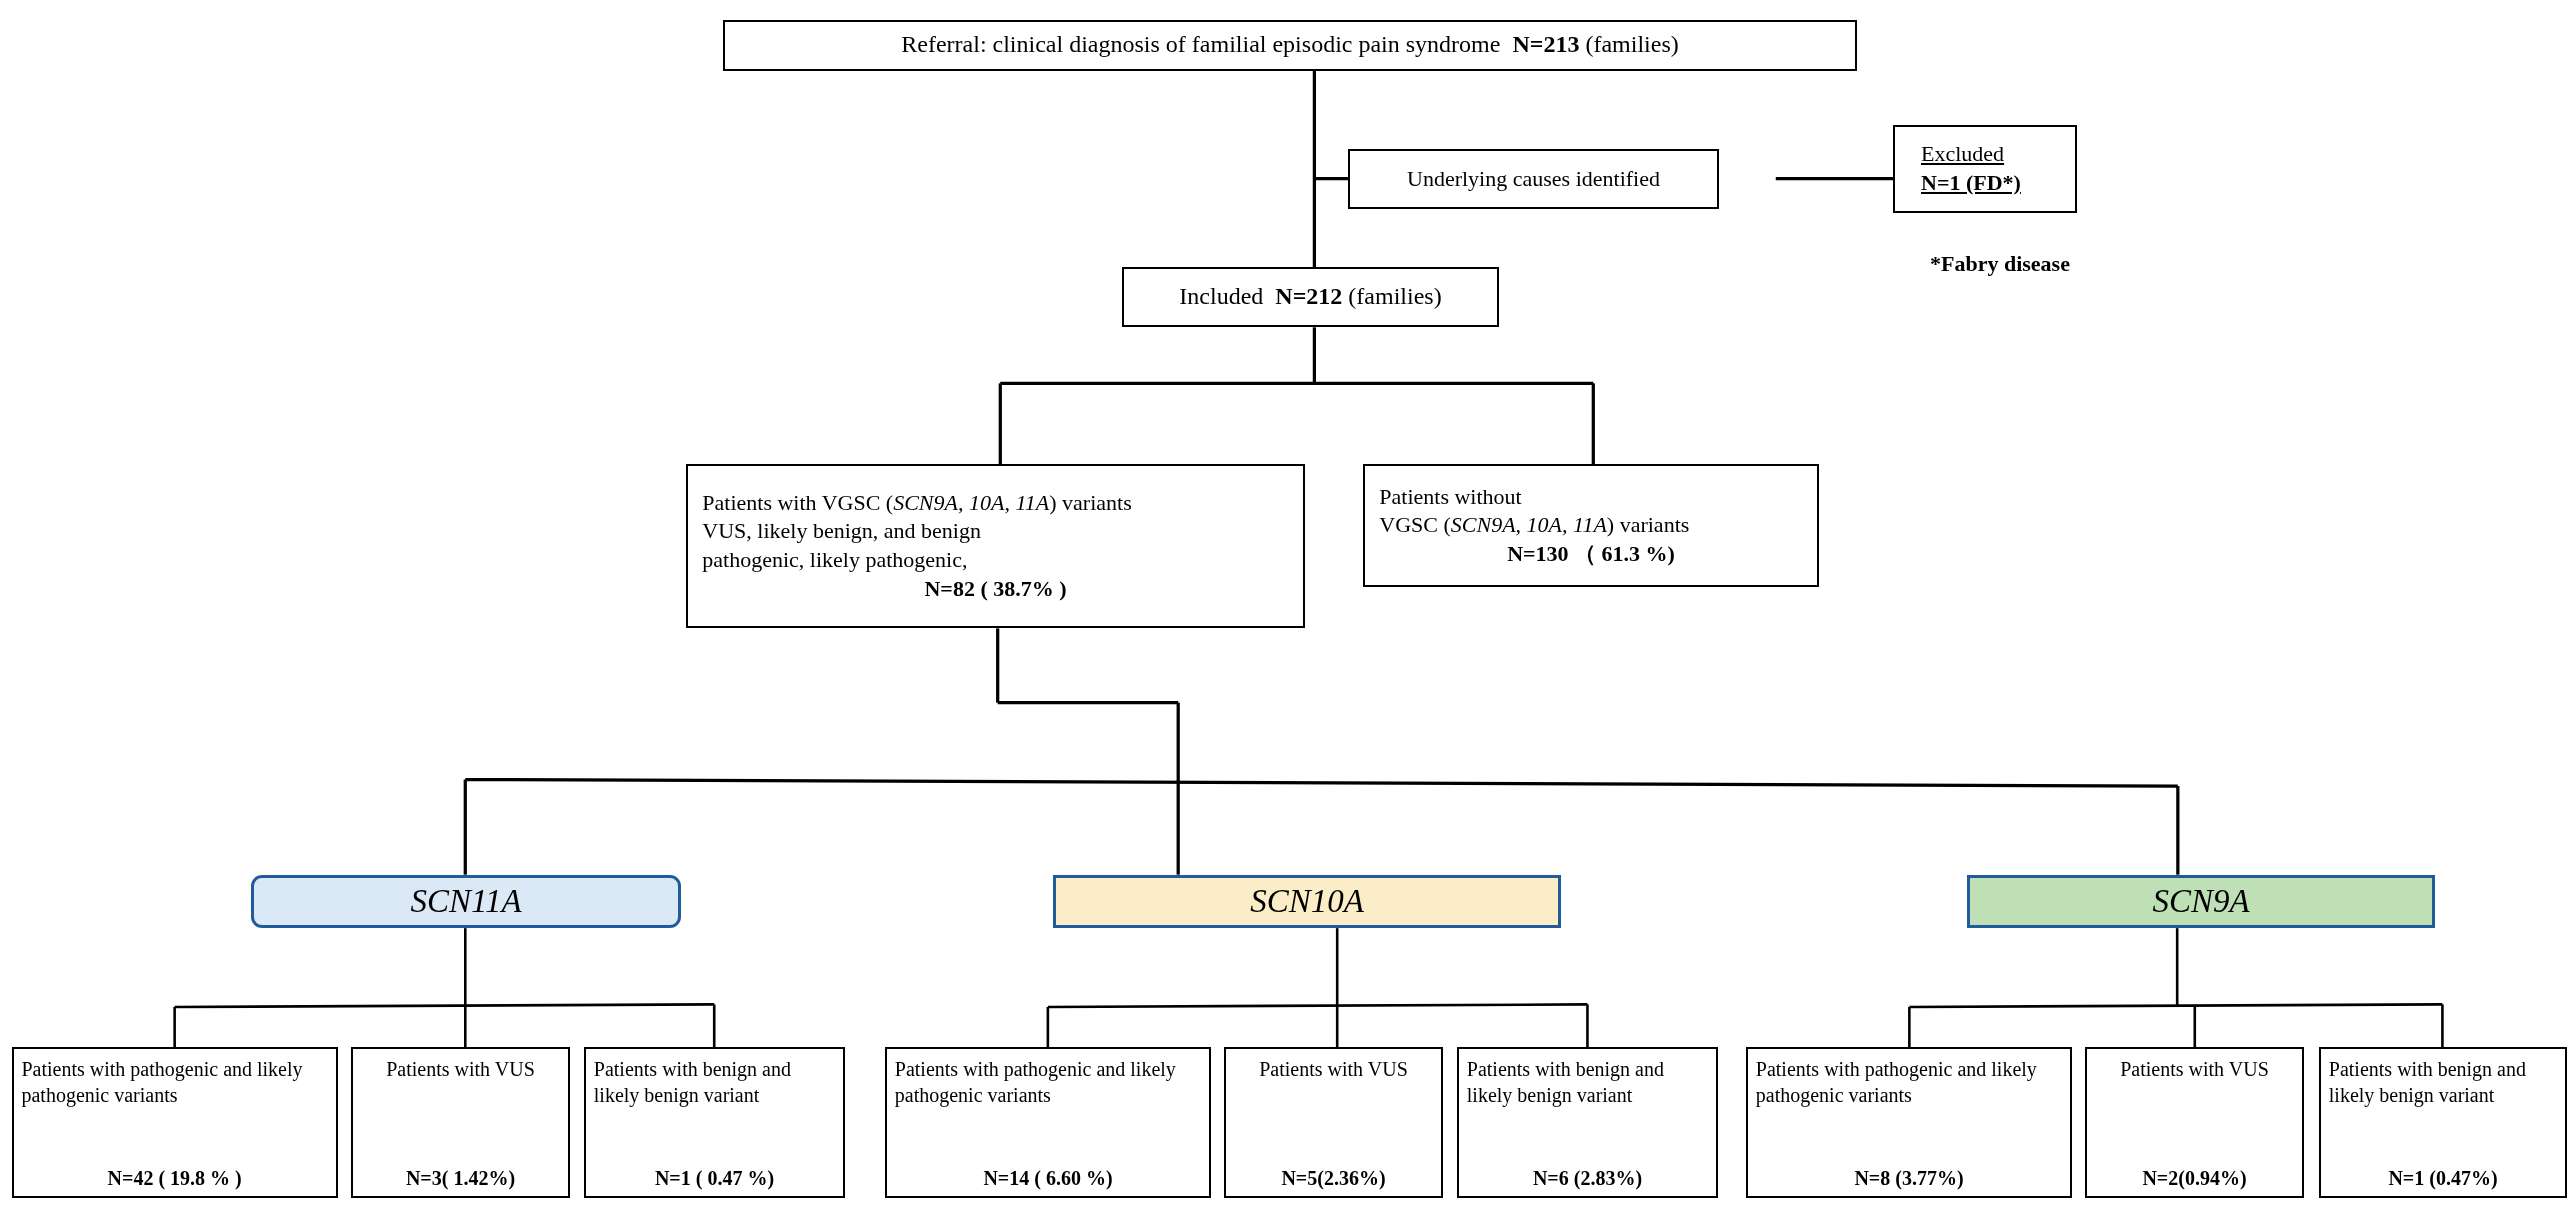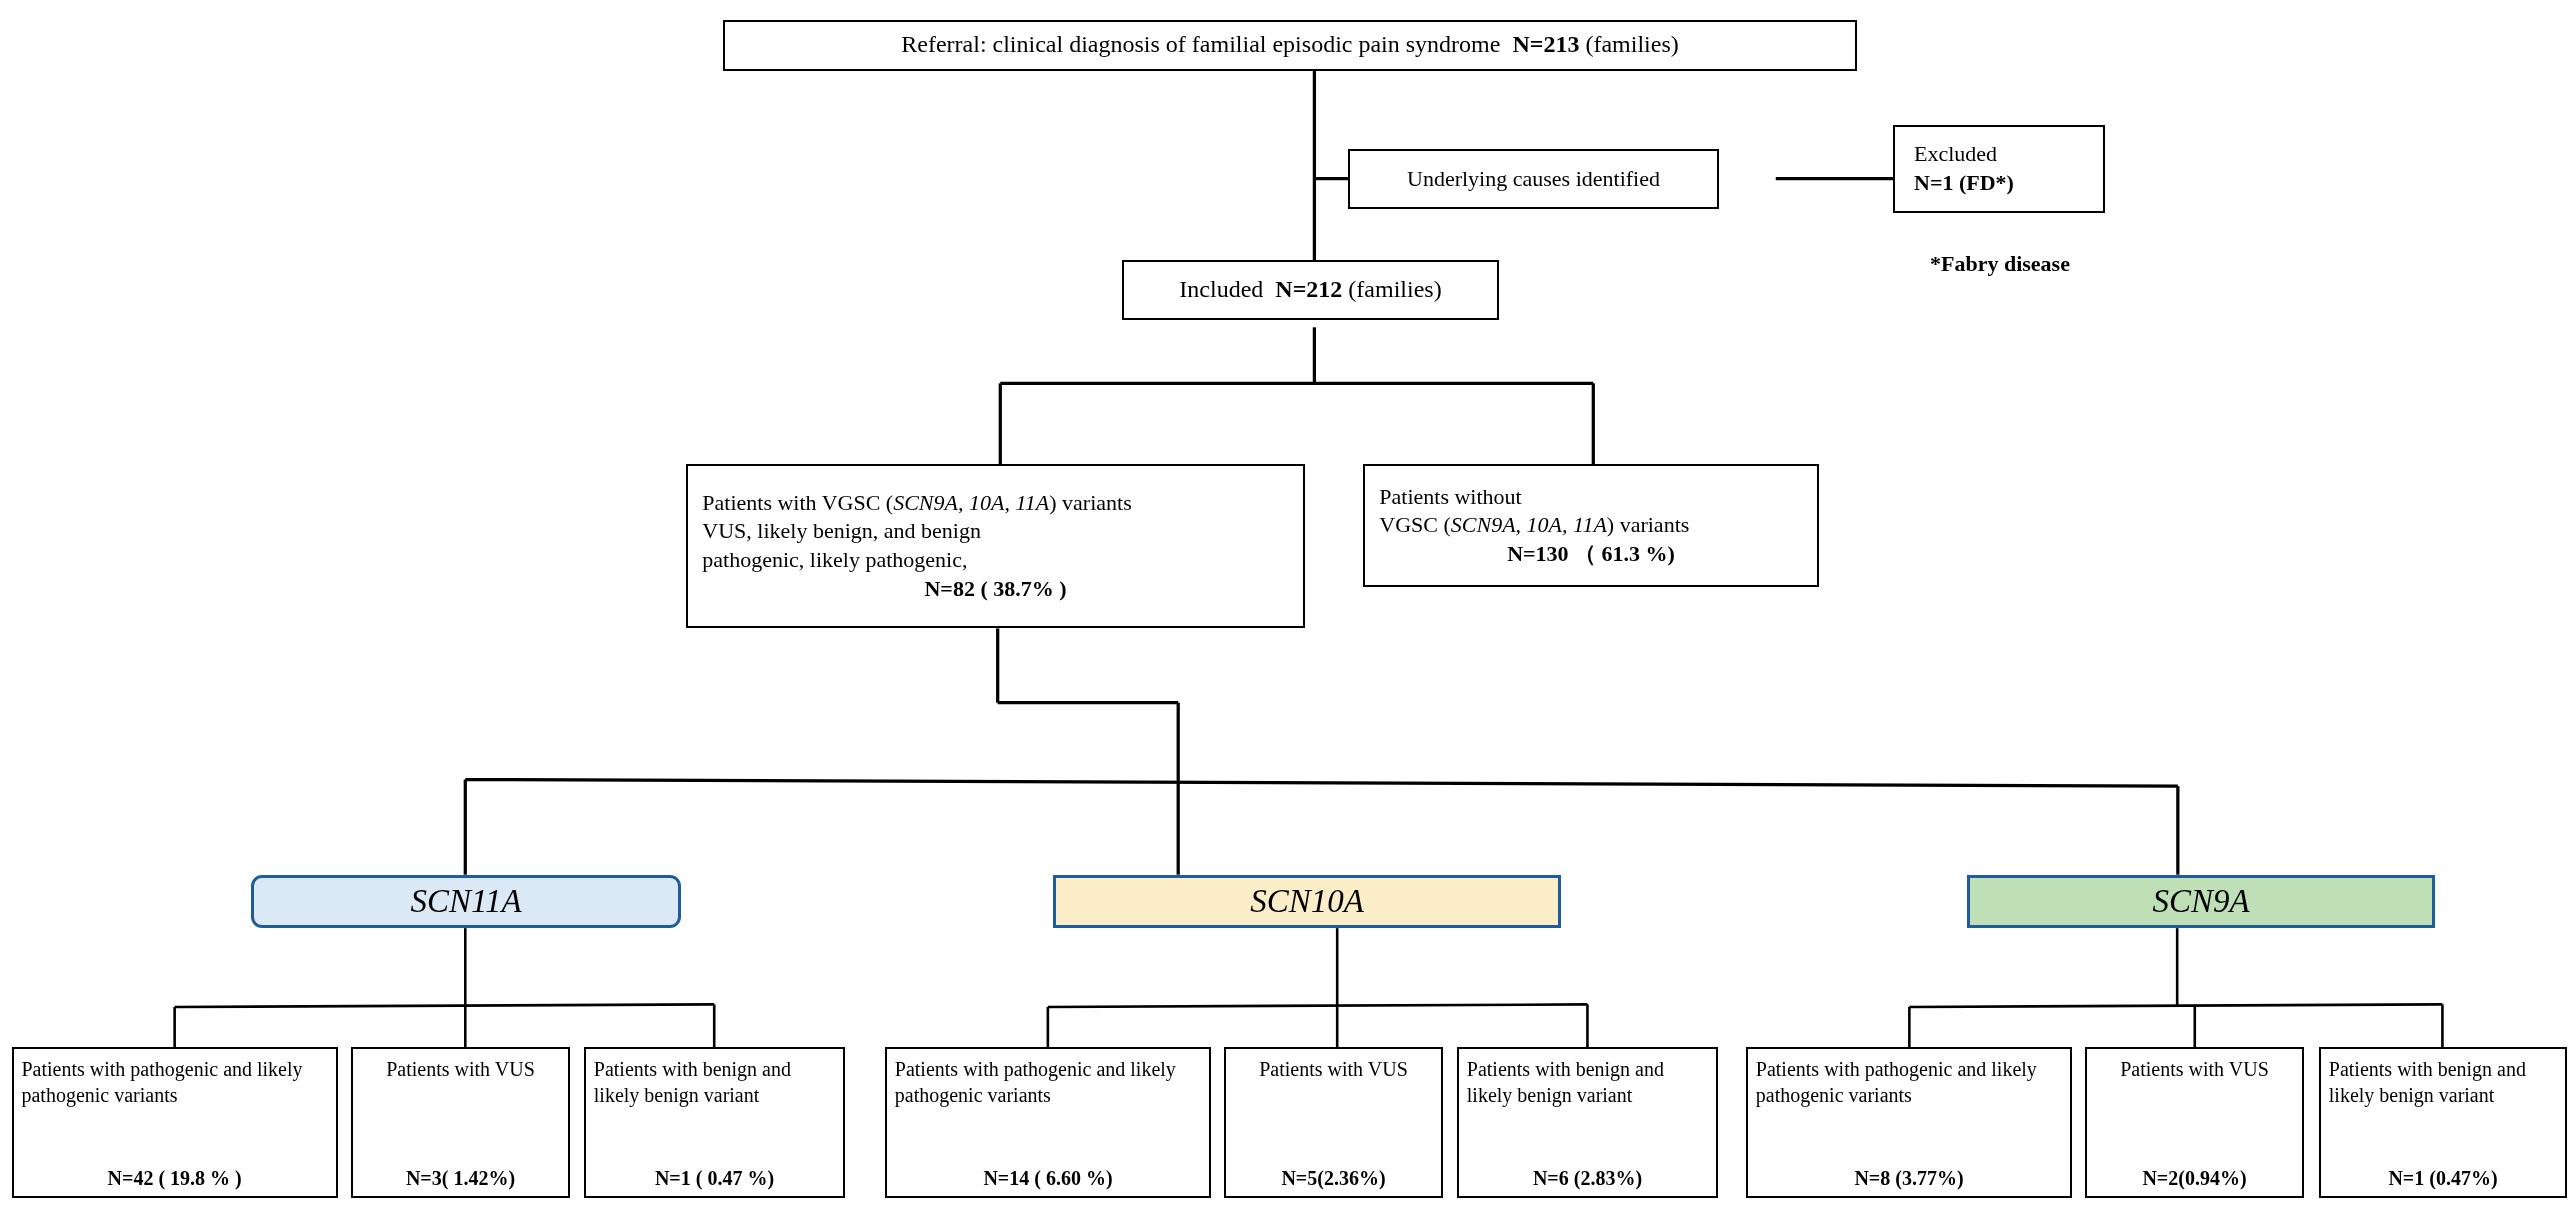--- a/index.html
+++ b/index.html
@@ -51,34 +51,35 @@
     left: 723px; top: 19.5px; width: 1134px; height: 51px;
     align-items: center; justify-content: center;
     font-size: 24px;
   }
   #box-underlying {
     left: 1348px; top: 149px; width: 371px; height: 60px;
     align-items: center; justify-content: center;
     font-size: 22px;
   }
   #box-excluded {
-    left: 1893px; top: 125px; width: 212px; height: 88px;
+    left: 1893px; top: 125px; width: 184px; height: 88px;
     align-items: flex-start;
     font-size: 22px;
-    padding-left: 19px;
+    padding-left: 26px;
+    text-decoration: underline;
   }
   #note-fabry {
     position: absolute;
     left: 1930px; top: 251px;
     font-size: 22px; font-weight: bold;
     white-space: nowrap;
     z-index: 3;
   }
   #box-included {
-    left: 1122px; top: 260px; width: 377px; height: 60px;
+    left: 1122px; top: 267px; width: 377px; height: 60px;
     align-items: center; justify-content: center;
     font-size: 24px;
   }
   #box-vgsc {
     left: 686px; top: 464px; width: 619px; height: 164px;
     padding: 7.8px 14.3px;
     font-size: 22px;
     justify-content: center;
   }
   #box-novgsc {

